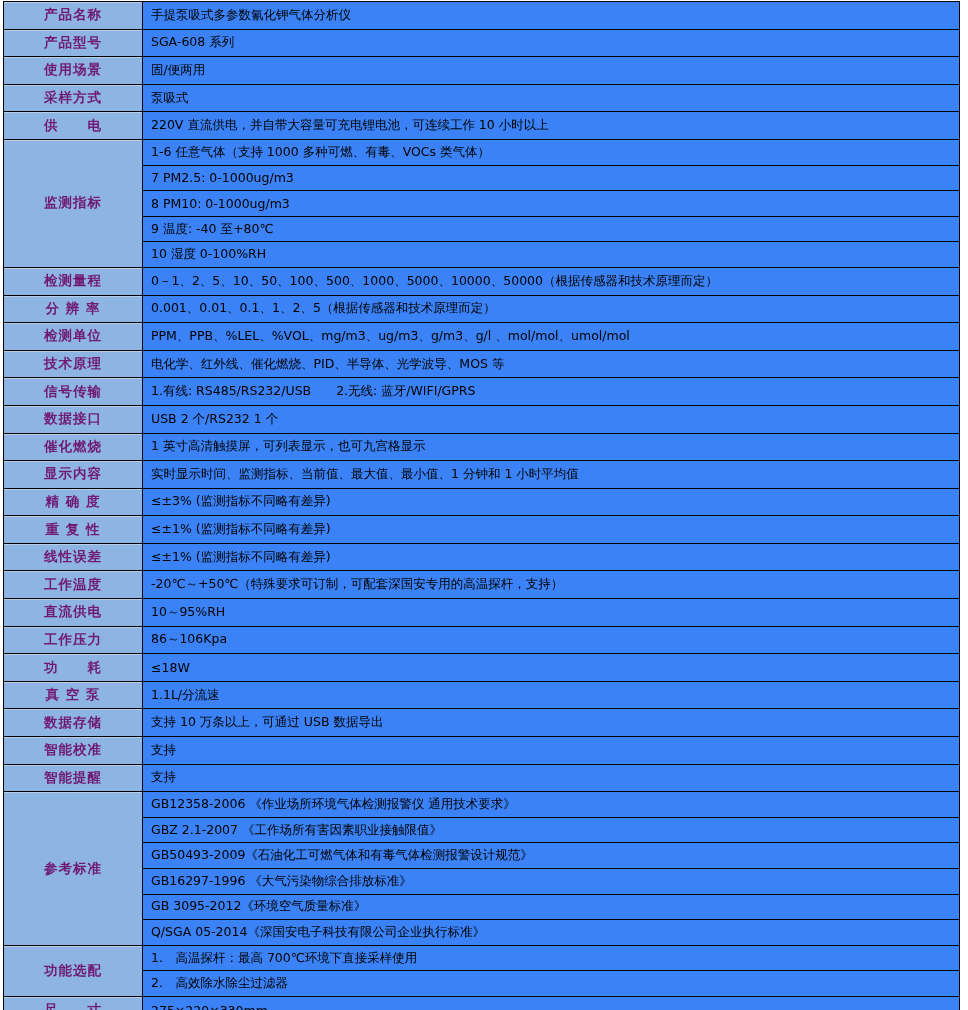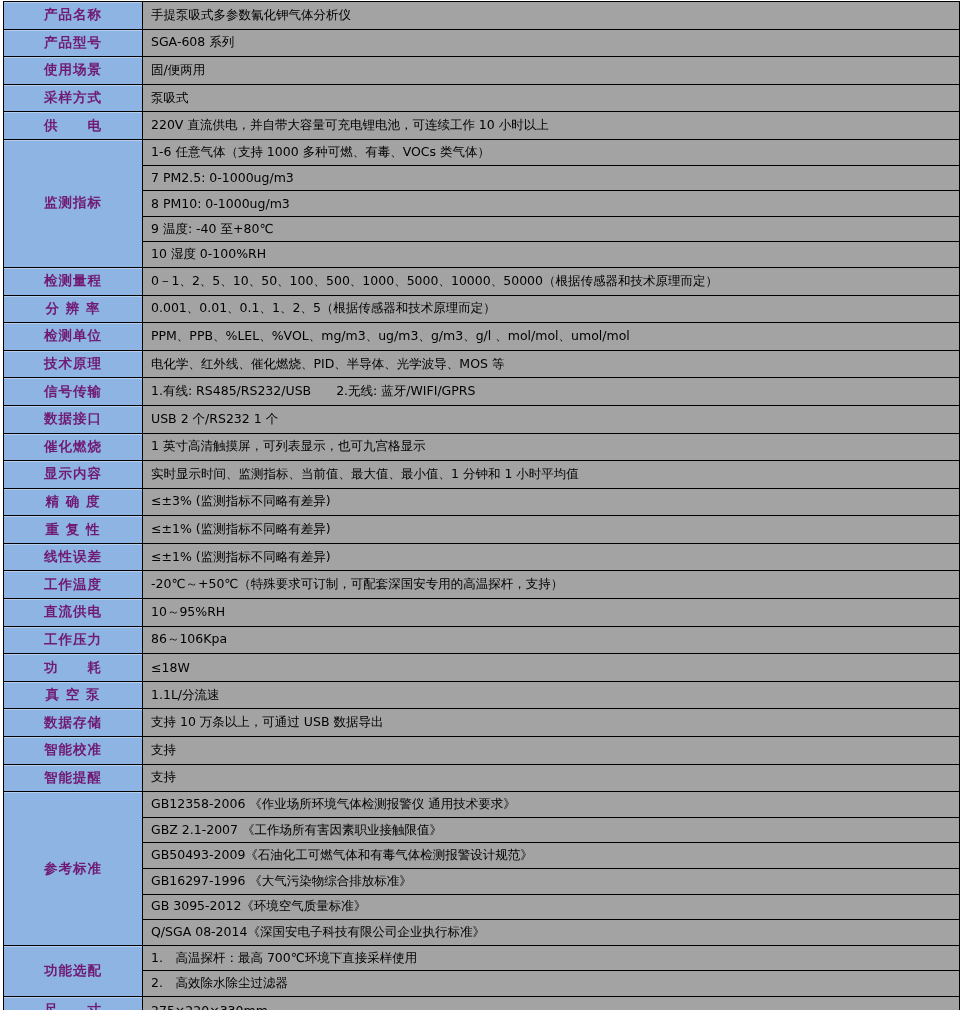--- a/index.html
+++ b/index.html
@@ -24,21 +24,21 @@
     background:#8DB4E2;
     box-shadow:inset 0 1px 0 rgba(255,255,255,.35);
     text-align:center;
     vertical-align:middle;
     font-weight:bold;
     font-size:13.5px;
     color:#701a75;
     letter-spacing:1px;
   }
   td.value{
-    background:#a3a3a3;
+    background:#3b82f6;
     vertical-align:middle;
     padding:0 6px 0 8px;
     font-size:12.5px;
     color:#000000;
   }
 </style>
 </head>
 <body>
 
 <table class="spec">
@@ -168,21 +168,21 @@
     <tr>
       <td class="value">GB50493-2009《石油化工可燃气体和有毒气体检测报警设计规范》</td>
     </tr>
     <tr>
       <td class="value">GB16297-1996 《大气污染物综合排放标准》</td>
     </tr>
     <tr>
       <td class="value">GB 3095-2012《环境空气质量标准》</td>
     </tr>
     <tr>
-      <td class="value">Q/SGA 08-2014《深国安电子科技有限公司企业执行标准》</td>
+      <td class="value">Q/SGA 05-2014《深国安电子科技有限公司企业执行标准》</td>
     </tr>
 
     <tr>
       <td class="label" rowspan="2">功能选配</td>
       <td class="value">1.　高温探杆：最高 700℃环境下直接采样使用</td>
     </tr>
     <tr>
       <td class="value">2.　高效除水除尘过滤器</td>
     </tr>
 

